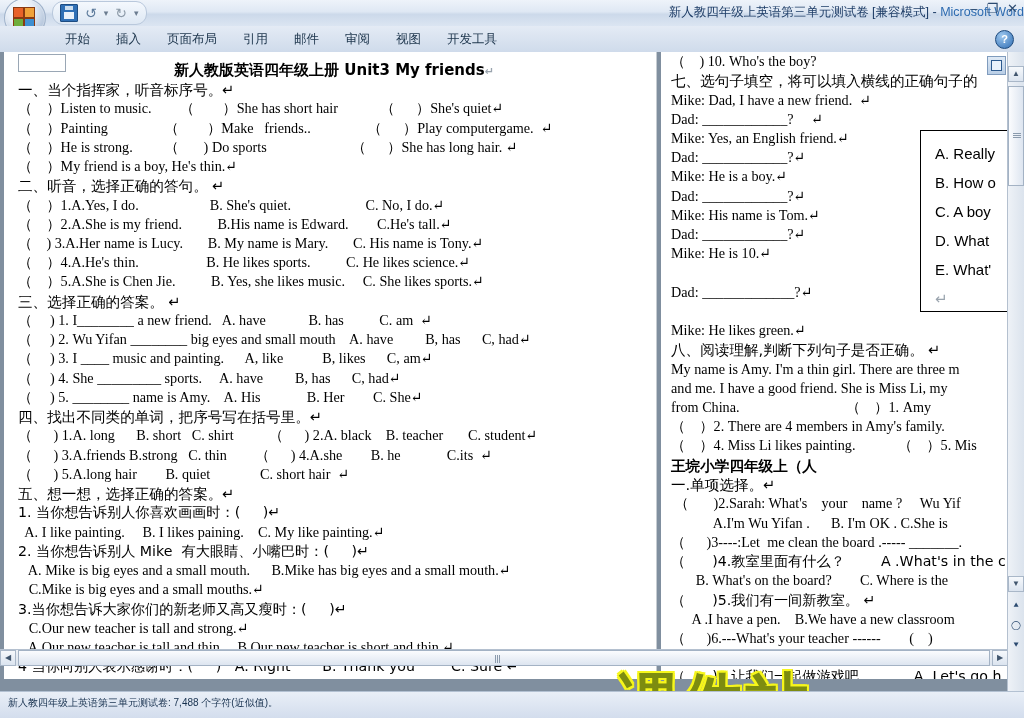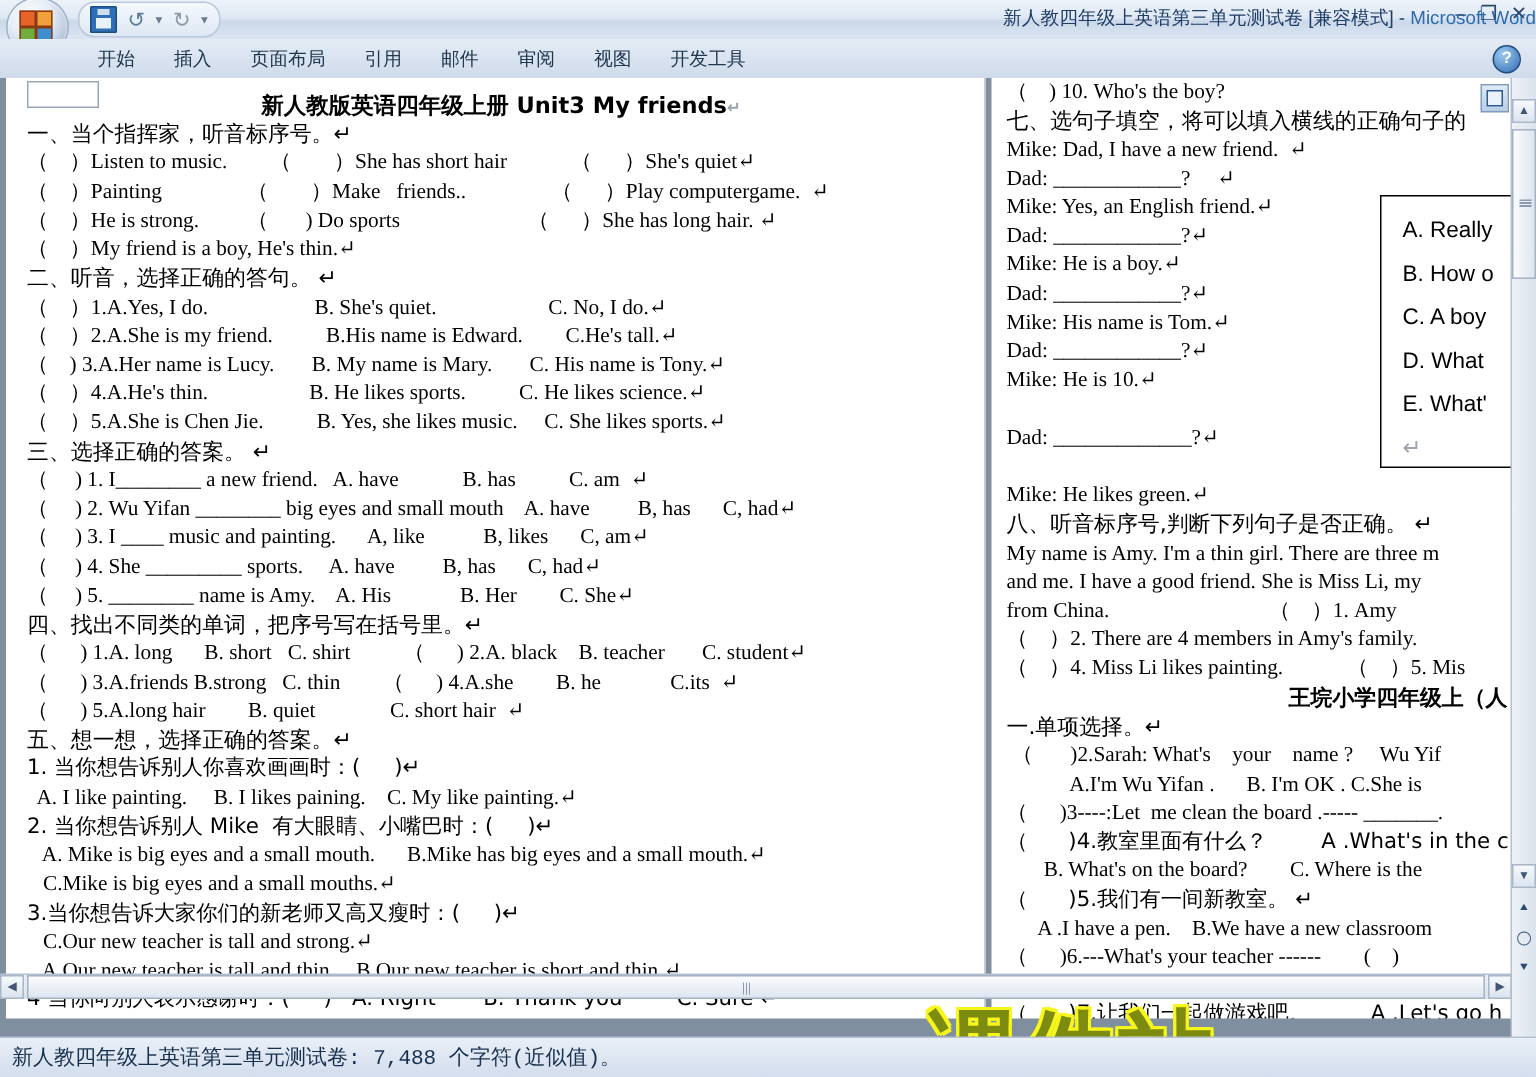--- a/index.html
+++ b/index.html
@@ -102,22 +102,22 @@
   .hs-btn{position:absolute;top:0;width:16px;height:16px;background:linear-gradient(#f6f9fc,#dbe4ef);
      border:1px solid #a9b7c8;box-sizing:border-box;color:#41566e;font-size:8px;text-align:center;line-height:13px;}
   .hs-thumb{position:absolute;left:18px;top:0;width:972px;height:16px;
      background:linear-gradient(#fbfcfe,#dde5f0);border:1px solid #a3b2c4;box-sizing:border-box;}
   .hs-thumb i{position:absolute;left:476px;top:4px;width:6px;height:8px;
      background:repeating-linear-gradient(90deg,#8b9bad 0 1px,transparent 1px 2px);}
 
   
   .statusbar{position:absolute;left:0;bottom:0;width:1024px;height:26px;
      background:linear-gradient(#e9eff7,#d3dded);border-top:1px solid #b3c1d2;}
-  .statustext{position:absolute;left:8px;top:4px;font-size:14px;color:#16304e;
-     font-family:Liberation Mono, monospace;}
+  .statustext{position:absolute;left:8px;top:4px;font-size:10px;color:#16304e;
+     font-family:Liberation Sans, sans-serif;}
 </style>
 </head>
 <body>
 
 <div id="app">
 
   <div class="titlebar">
     <div class="orb">
       <div class="logo">
         <span class="sq a"></span>
@@ -209,27 +209,27 @@
         <div class="ln">Dad: ____________?↵</div>
         <div class="ln">Mike: He is a boy.↵</div>
         <div class="ln">Dad: ____________?↵</div>
         <div class="ln">Mike: His name is Tom.↵</div>
         <div class="ln">Dad: ____________?↵</div>
         <div class="ln">Mike: He is 10.↵</div>
         <div class="ln">&nbsp;</div>
         <div class="ln">Dad: _____________?↵</div>
         <div class="ln">&nbsp;</div>
         <div class="ln">Mike: He likes green.↵</div>
-        <div class="hdg cjk">八、听音标序号,判断下列句子是否正确。 ↵</div>
+        <div class="hdg cjk">八、阅读理解,判断下列句子是否正确。 ↵</div>
         <div class="ln">My name is Amy. I'm a thin girl. There are three m</div>
         <div class="ln">and me. I have a good friend. She is Miss Li, my</div>
         <div class="ln">from China.                              （    ）1. Amy</div>
         <div class="ln">（    ）2. There are 4 members in Amy's family.</div>
         <div class="ln">（    ）4. Miss Li likes painting.            （    ）5. Mis</div>
-        <div class="hdg cjk" style="text-align:right;font-weight:bold;">王垸小学四年级上（人</div>
+        <div class="hdg cjk" style="text-align:left;font-weight:bold;">王垸小学四年级上（人</div>
         <div class="hdg cjk">一.单项选择。↵</div>
         <div class="ln"> （       )2.Sarah: What's    your    name ?     Wu Yif</div>
         <div class="ln">            A.I'm Wu Yifan .      B. I'm OK . C.She is</div>
         <div class="ln">（      )3----:Let  me clean the board .----- _______.</div>
         <div class="ln cjk">（      )4.教室里面有什么？        A .What's in the c</div>
         <div class="ln">       B. What's on the board?        C. Where is the</div>
         <div class="ln cjk">（      )5.我们有一间新教室。 ↵</div>
         <div class="ln">      A .I have a pen.    B.We have a new classroom</div>
         <div class="ln">（      )6.---What's your teacher ------        (    )</div>
         <div class="ln">           A. It's a student .      B .It's a desk.     C .</div>

